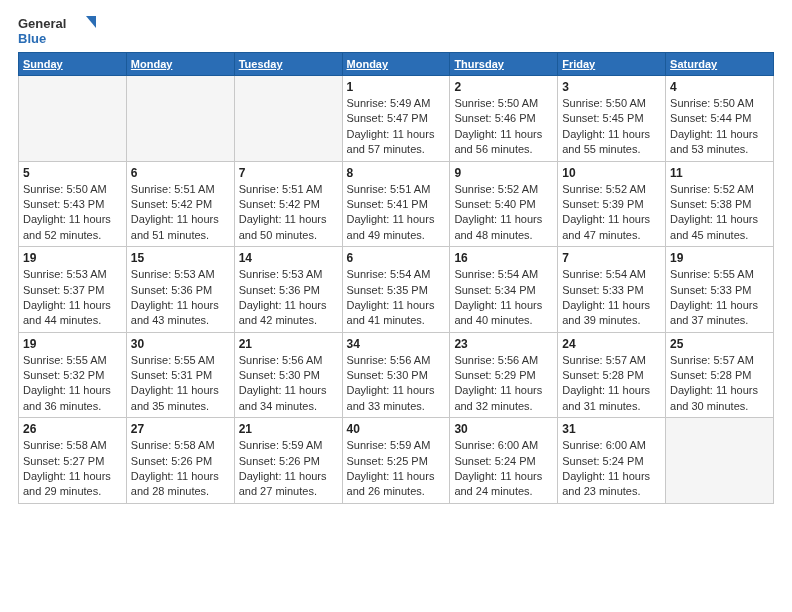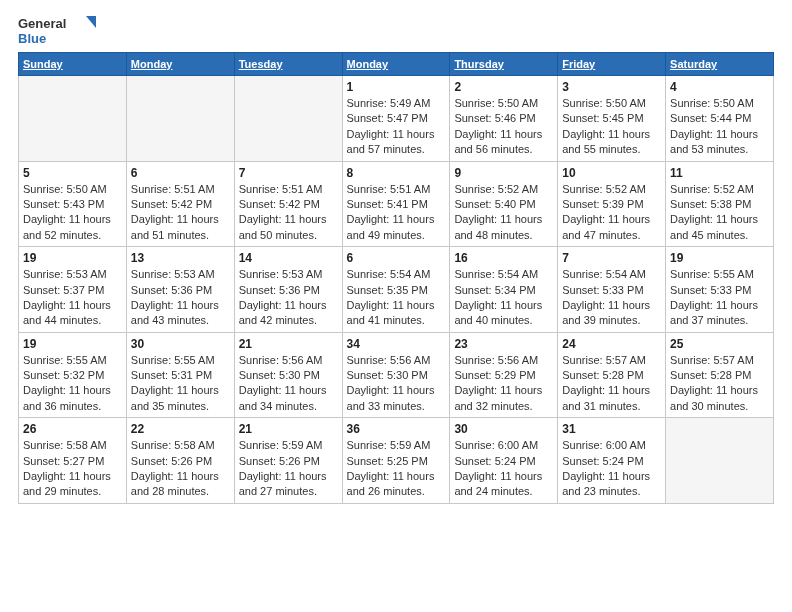--- a/index.html
+++ b/index.html
@@ -198,21 +198,21 @@
         </tr>
         <tr>
           <td>
             <span class="day-number">19</span>
             <div class="day-info" style="white-space: pre-line;">Sunrise: 5:53 AM
 Sunset: 5:37 PM
 Daylight: 11 hours
 and 44 minutes.</div>
           </td>
           <td>
-            <span class="day-number">13</span>
+            <span class="day-number">15</span>
             <div class="day-info" style="white-space: pre-line;">Sunrise: 5:53 AM
 Sunset: 5:36 PM
 Daylight: 11 hours
 and 43 minutes.</div>
           </td>
           <td>
             <span class="day-number">14</span>
             <div class="day-info" style="white-space: pre-line;">Sunrise: 5:53 AM
 Sunset: 5:36 PM
 Daylight: 11 hours
@@ -300,35 +300,35 @@
         </tr>
         <tr>
           <td>
             <span class="day-number">26</span>
             <div class="day-info" style="white-space: pre-line;">Sunrise: 5:58 AM
 Sunset: 5:27 PM
 Daylight: 11 hours
 and 29 minutes.</div>
           </td>
           <td>
-            <span class="day-number">22</span>
+            <span class="day-number">27</span>
             <div class="day-info" style="white-space: pre-line;">Sunrise: 5:58 AM
 Sunset: 5:26 PM
 Daylight: 11 hours
 and 28 minutes.</div>
           </td>
           <td>
             <span class="day-number">21</span>
             <div class="day-info" style="white-space: pre-line;">Sunrise: 5:59 AM
 Sunset: 5:26 PM
 Daylight: 11 hours
 and 27 minutes.</div>
           </td>
           <td>
-            <span class="day-number">36</span>
+            <span class="day-number">40</span>
             <div class="day-info" style="white-space: pre-line;">Sunrise: 5:59 AM
 Sunset: 5:25 PM
 Daylight: 11 hours
 and 26 minutes.</div>
           </td>
           <td>
             <span class="day-number">30</span>
             <div class="day-info" style="white-space: pre-line;">Sunrise: 6:00 AM
 Sunset: 5:24 PM
 Daylight: 11 hours

